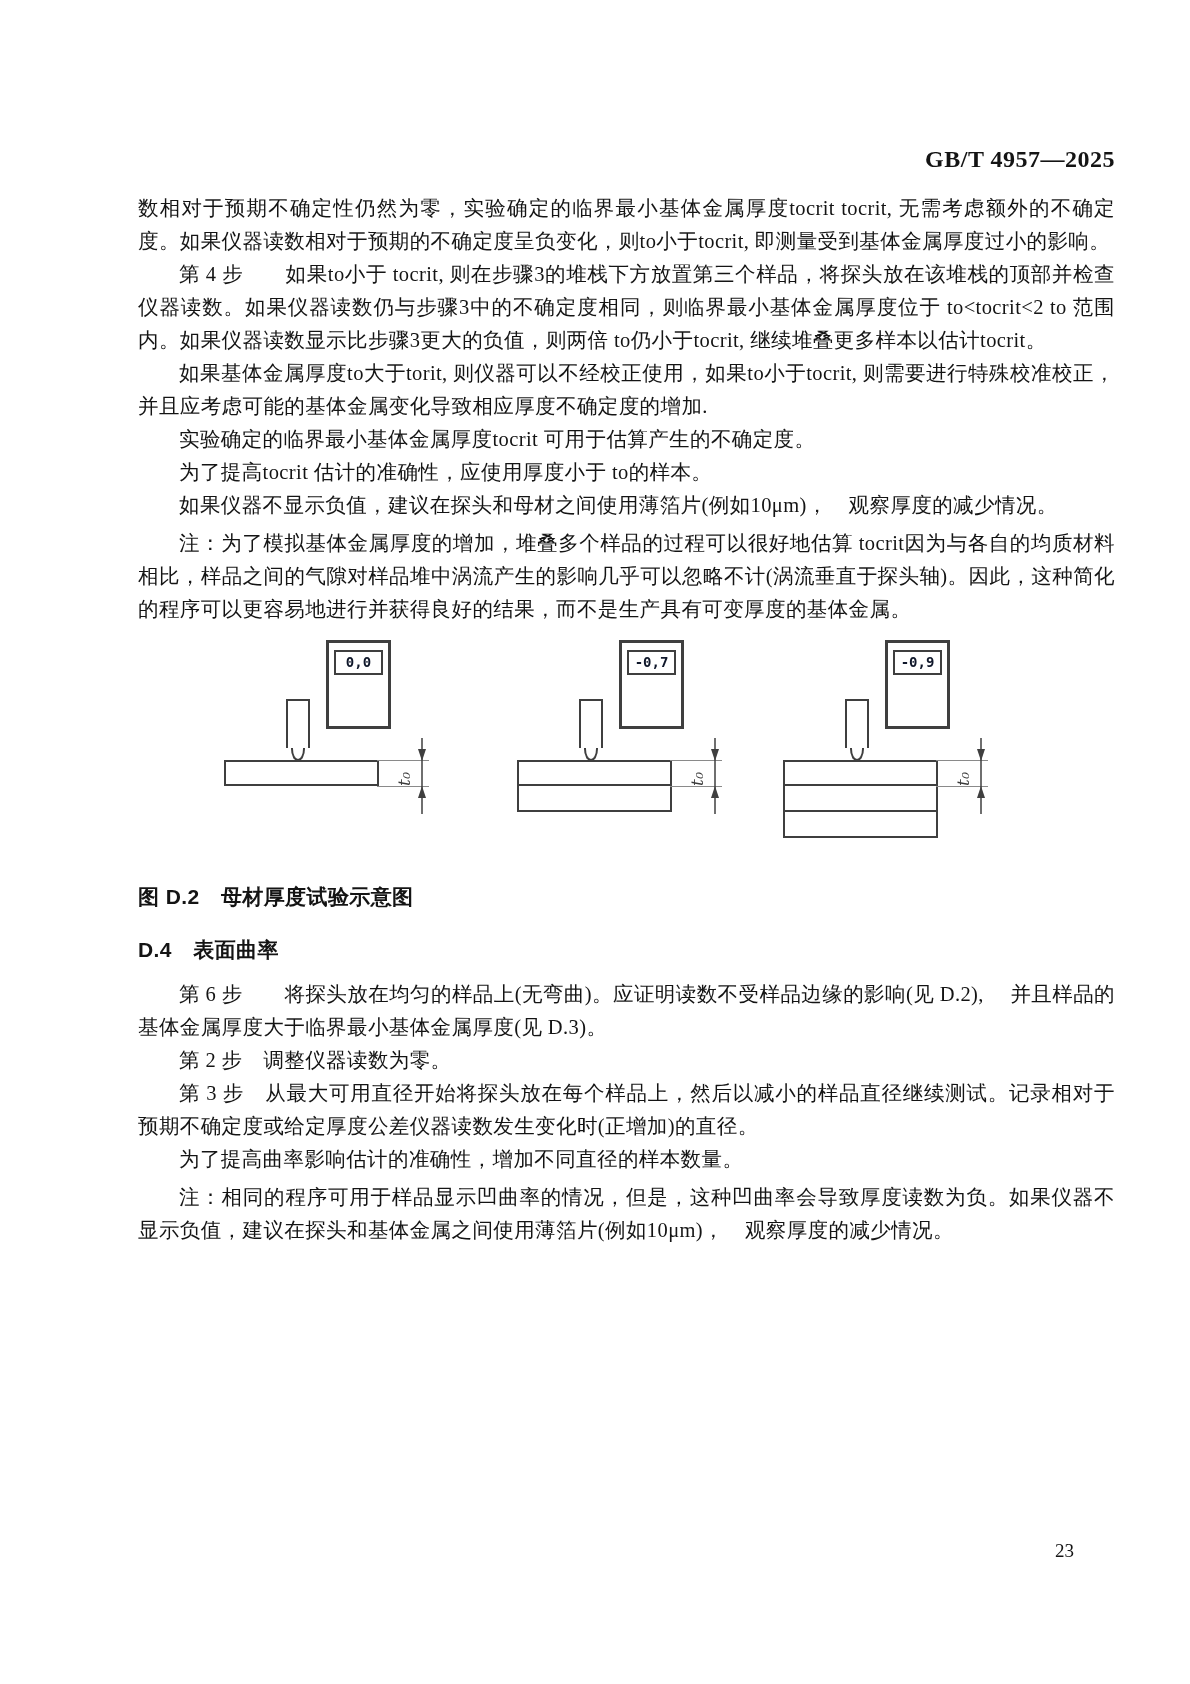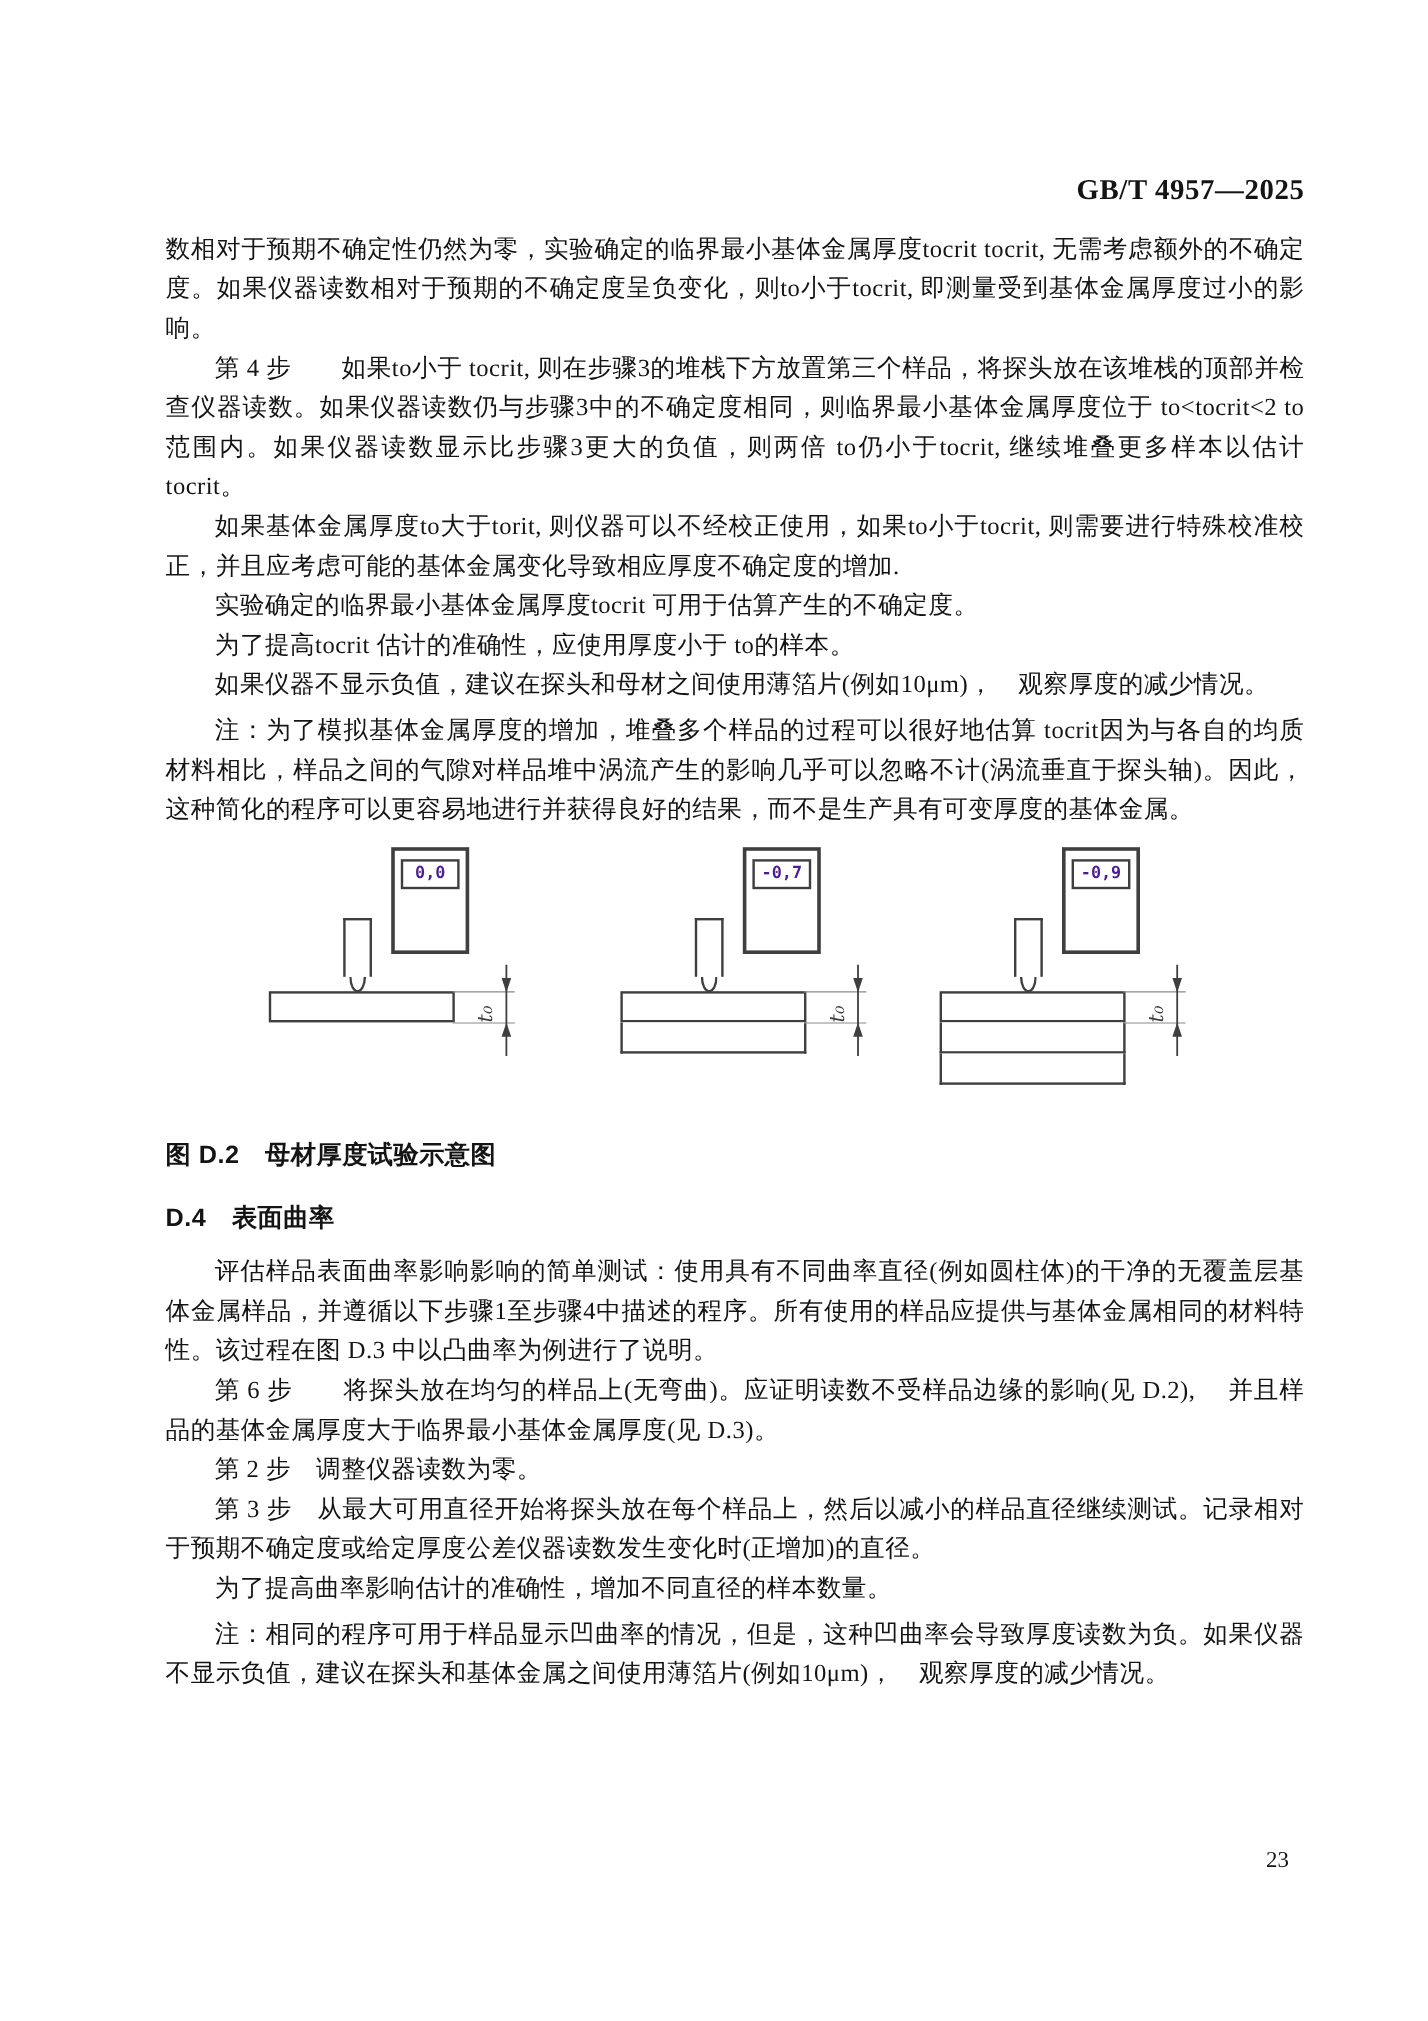--- a/index.html
+++ b/index.html
@@ -1,21 +1,21 @@
 <!DOCTYPE html>
 <html lang="zh"><head>
 <meta charset="utf-8">
 <style>
   html,body{margin:0;padding:0;background:#ffffff;}
   .page{
     position:relative;
     width:1190px;height:1684px;
     background:#ffffff;
     box-sizing:border-box;
-    padding:146px 103px 0 138px;
+    padding:146px 75px 0 138px;
     font-family:"Liberation Serif","DejaVu Serif",serif;
     color:#141414;
     overflow:hidden;
   }
   .doc-header{
     text-align:right;
     font-weight:bold;
     font-size:24px;
     letter-spacing:.5px;
     line-height:26px;
@@ -36,21 +36,21 @@
   .meter{
     position:absolute;left:102px;top:0;
     width:59px;height:83px;
     border:3px solid #3f3f3f;background:#fff;z-index:2;
   }
   .meter-display{
     margin:7px auto 0;width:45px;height:21px;
     border:2px solid #3f3f3f;
     display:flex;align-items:center;justify-content:center;
     font-family:"DejaVu Sans Mono",monospace;
-    font-size:14px;font-weight:bold;color:#4c1d95;letter-spacing:0;
+    font-size:14px;font-weight:bold;color:#0f172a;letter-spacing:0;
   }
   .probe{
     position:absolute;left:62px;top:59px;
     width:20px;height:47px;
     border:2px solid #3f3f3f;border-bottom:none;background:#fff;z-index:3;
   }
   .probe-tip{
     position:absolute;left:3px;top:100%;
     width:10px;height:11px;
     border:2px solid #3f3f3f;border-top:none;background:#fff;
@@ -160,21 +160,20 @@
           <text transform="translate(33,50) rotate(-90)">t₀</text>
         </svg>
       </div>
 
     </div>
 
     <div class="fig-caption">图  D.2　母材厚度试验示意图</div>
 
     <div class="section-heading">D.4　表面曲率</div>
 
-    <p class="p-indent">评估样品表面曲率影响影响的简单测试：使用具有不同曲率直径(例如圆柱体)的干净的无覆盖层基体金属样品，并遵循以下步骤1至步骤4中描述的程序。所有使用的样品应提供与基体金属相同的材料特性。该过程在图  D.3 中以凸曲率为例进行了说明。</p>
     <p class="p-indent">第 6 步　　将探头放在均匀的样品上(无弯曲)。应证明读数不受样品边缘的影响(见  D.2),　 并且样品的基体金属厚度大于临界最小基体金属厚度(见  D.3)。</p>
     <p class="p-indent">第 2 步　调整仪器读数为零。</p>
     <p class="p-indent">第 3 步　从最大可用直径开始将探头放在每个样品上，然后以减小的样品直径继续测试。记录相对于预期不确定度或给定厚度公差仪器读数发生变化时(正增加)的直径。</p>
     <p class="p-indent">为了提高曲率影响估计的准确性，增加不同直径的样本数量。</p>
     <p class="note-p">注：相同的程序可用于样品显示凹曲率的情况，但是，这种凹曲率会导致厚度读数为负。如果仪器不显示负值，建议在探头和基体金属之间使用薄箔片(例如10μm)，　观察厚度的减少情况。</p>
   </div>
 
   <div class="page-number">23</div>
 
 </div>

